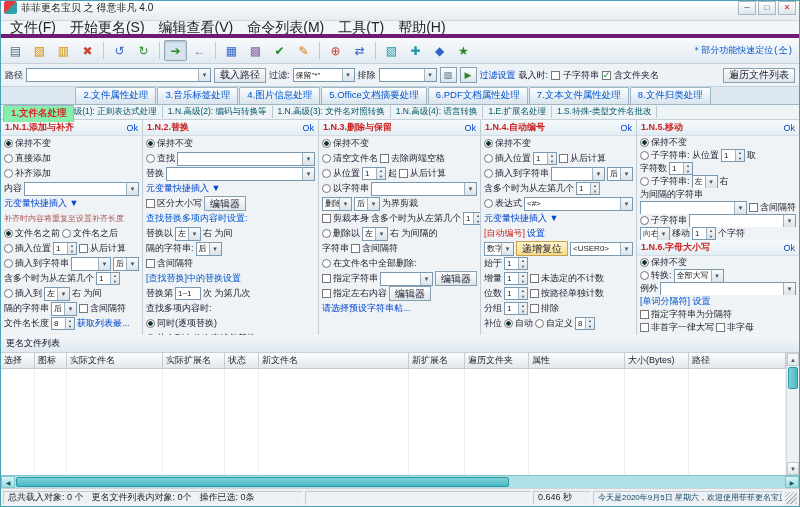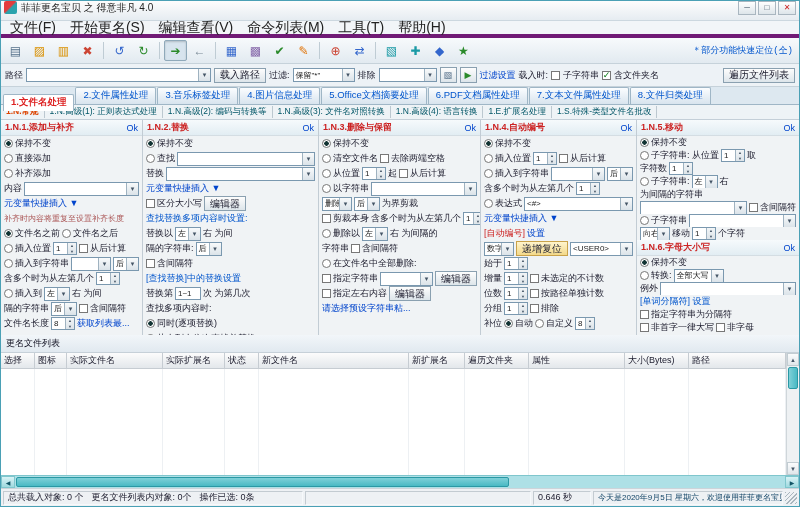--- a/index.html
+++ b/index.html
@@ -30,21 +30,21 @@
   .spn::after{content:"▲\A▼";white-space:pre;position:absolute;right:0;top:0;width:8px;height:100%;background:linear-gradient(#f2f5f7,#dde4e9);border-left:1px solid #9fb2c0;font-size:4px;line-height:5.5px;text-align:center;color:#456;}
   .btn{height:15px;border:1px solid #8aa0b0;background:linear-gradient(#fdfdfd,#dde5ea);font-size:10px;padding:0 5px;display:inline-flex;align-items:center;flex:none;color:#223;white-space:nowrap;}
   .btn.warn{background:linear-gradient(#fff4cc,#f3d98a);border-color:#c9a24a;}
   .minibtn{width:17px;height:16px;border:1px solid #8aa0b0;background:linear-gradient(#fdfdfd,#dde5ea);font-size:9px;display:flex;align-items:center;justify-content:center;flex:none;}
   .lnk{color:#04c;white-space:nowrap;}
   .blue{color:#05c;white-space:nowrap;}
   .redtxt{color:#c22;white-space:nowrap;}
   
   .mtabs{height:18px;display:flex;align-items:flex-end;padding:1px 2px 0;background:#dde8f0;border-bottom:1px solid #9fb6c6;gap:1px;flex:none;}
   .mtab{font-size:9.5px;padding:1px 7px 2px;border:1px solid #9fb6c6;border-bottom:none;border-radius:2px 2px 0 0;background:linear-gradient(#fbfdff,#d8e4ee);color:#05c;white-space:nowrap;}
-  .mtab.sel{background:#ffffff;color:#d22;font-weight:bold;position:relative;top:7px;}
+  .mtab.sel{background:#86efac;color:#d22;font-weight:bold;position:relative;top:18px;}
   
   .stabs{height:15px;display:flex;align-items:center;background:#eef3f6;border-bottom:1px solid #c4cfd8;font-size:8.5px;flex:none;overflow:hidden;}
   .stab{padding:0 5px;border-right:1px solid #bcc8d0;color:#056;white-space:nowrap;}
   .stab.sel{color:#d40;font-weight:bold;}
   
   .panels{height:215px;display:flex;overflow:hidden;background:#f0f3f5;flex:none;}
   .panel{border-right:1px solid #c2ccd4;display:flex;flex-direction:column;overflow:hidden;flex:none;}
   .panel.last{flex:1;border-right:none;}
   .phead{display:flex;justify-content:space-between;align-items:center;padding:1px 4px;font-size:9px;background:linear-gradient(#f6fafc,#e2edf3);border-bottom:1px solid #d4dde3;flex:none;}
   .ptitle{color:#c22;font-weight:bold;white-space:nowrap;}

